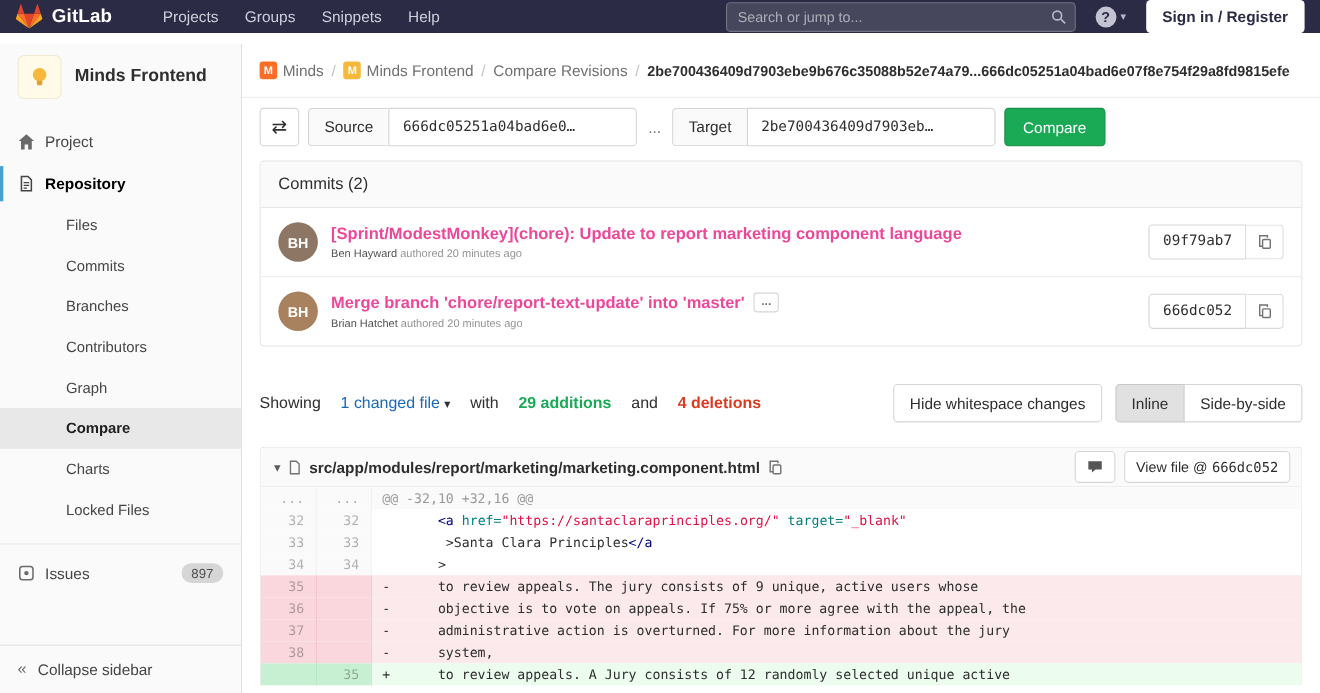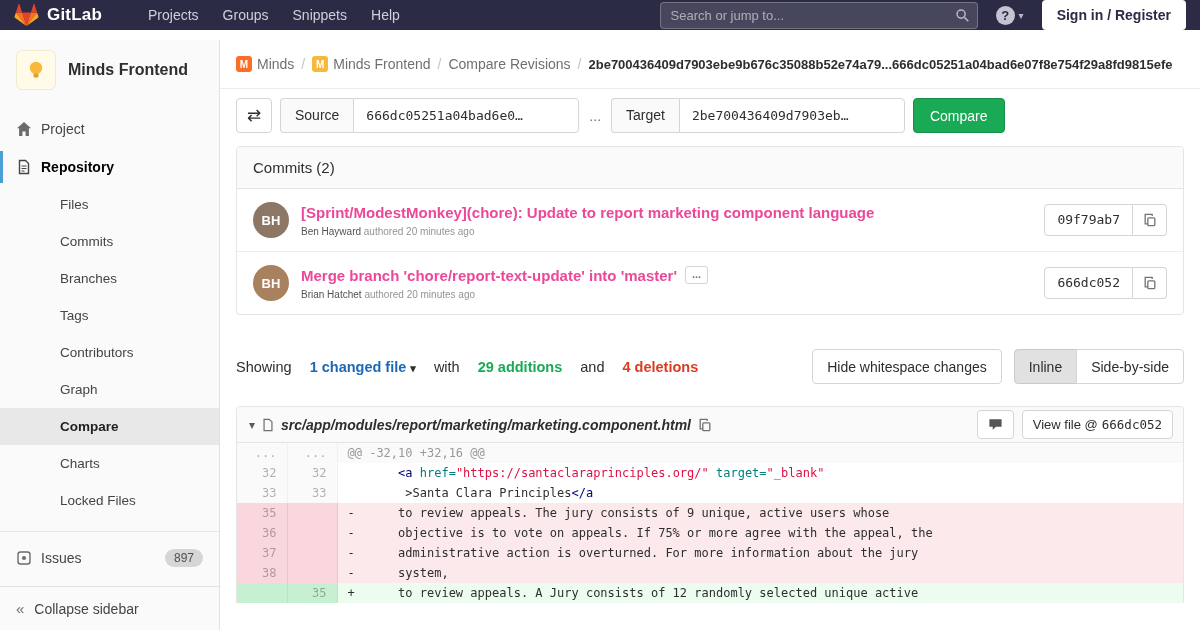--- a/index.html
+++ b/index.html
@@ -92,37 +92,37 @@
     font-size:11px; font-weight:bold; line-height:10px; padding:2px 6px 4px; }
   .commit-meta { margin-top:5px; font-size:10px; color:#949494; }
   .commit-author { color:#525252; }
   .sha-group { display:flex; flex:none; height:32px;justify-content:space-between; }
   .sha-label { border:1px solid #d5d5d5; border-radius:4px 0 0 4px; background:#fff; padding:0 12px;
     line-height:30px; font-family:"DejaVu Sans Mono", monospace; font-size:13px; color:#2e2e2e; }
   .copy-btn { border:1px solid #d5d5d5; border-left:0; border-radius:0 4px 4px 0; background:#fff;
     width:34px; color:#737373; display:flex; align-items:center; justify-content:center; }
 
   .summary-row { margin:34px 16px 0; display:flex; align-items:center; gap:18px; font-size:14.5px; }
-  .link-dd { border:0; background:none; color:#1b69b6; font-size:14.5px; padding:0;font-weight:bold; }
+  .link-dd { border:0; background:none; color:#1b69b6; font-size:14.5px; padding:0; }
   .caret-dark { color:#2e2e2e; font-size:11px; }
   .additions { color:#1aaa55; font-weight:bold; }
   .deletions { color:#db3b21; font-weight:bold; }
   .summary-actions { margin-left:auto; display:flex; }
   .btn-group { display:flex; margin-left:12px; }
   .btn-group .btn { border-radius:0; margin-left:-1px; }
   .btn-group .btn:first-child { border-radius:4px 0 0 4px; margin-left:0; }
   .btn-group .btn:last-child { border-radius:0 4px 4px 0; }
   .btn.active { background:#e1e1e1; border-color:#c9c9c9; }
 
   .diff-panel { margin:22px 16px 0; border:1px solid #e5e5e5; border-bottom:0; border-radius:4px 4px 0 0; }
   .diff-head { background:#fafafa; border-bottom:1px solid #e5e5e5; border-radius:4px 4px 0 0;
     display:flex; align-items:center; padding:4px 10px; height:36px; }
   .collapse-caret { border:0; background:none; color:#5c5c5c; font-size:12px; padding:0 6px 0 2px; }
   .file-icon { color:#707070; margin-right:6px; }
-  .file-path { font-weight:600; font-size:14px; color:#2e2e2e;font-style:italic; }
+  .file-path { font-weight:600; font-size:14px; color:#2e2e2e; }
   .copy-path { border:0; background:none; color:#737373; margin-left:7px; display:flex; align-items:center; }
   .diff-actions { margin-left:auto; display:flex; align-items:center; gap:8px; }
   .btn-sm { height:29px; padding:0 10px; font-size:13px; display:flex; align-items:center; gap:4px;
     color:#2e2e2e; }
   .btn-sm .mono { font-family:"DejaVu Sans Mono", monospace; font-size:12.5px; }
   .comment-ic { color:#565656; }
 
   .diff-table { width:100%; border-collapse:collapse; font-family:"DejaVu Sans Mono", monospace;
     font-size:12px; line-height:20px; }
   .diff-table td { padding:0; height:20px; }
@@ -198,21 +198,20 @@
       <svg width="16" height="16" viewBox="0 0 16 16">
         <path d="M3.5 1.5h6l3 3v10h-9z" fill="none" stroke="#454545" stroke-width="1.4"></path>
         <path d="M5.5 7h5M5.5 9.5h5M5.5 12h3" stroke="#454545" stroke-width="1.1"></path>
       </svg>
       <span>Repository</span>
     </a>
     <div class="repo-subnav">
         <a class="subnav-item">Files</a>
         <a class="subnav-item">Commits</a>
         <a class="subnav-item">Branches</a>
-        <a class="subnav-item">Tags</a>
         <a class="subnav-item">Contributors</a>
         <a class="subnav-item">Graph</a>
         <a class="subnav-item active">Compare</a>
         <a class="subnav-item">Charts</a>
         <a class="subnav-item">Locked Files</a>
       </div>
     <div class="issues-section">
       <a class="sidebar-item">
         <svg width="16" height="16" viewBox="0 0 16 16">
           <rect x="2" y="2" width="12" height="12" rx="2.5" fill="none" stroke="#6b6b6b" stroke-width="1.4"></rect>
@@ -357,20 +356,25 @@
           <tr class="line-context">
             <td class="num old">32</td>
             <td class="num new">32</td>
             <td class="code"><span>       </span><span class="tok-nt">&lt;a</span><span> </span><span class="tok-na">href=</span><span class="tok-s">"https://santaclaraprinciples.org/"</span><span> </span><span class="tok-na">target=</span><span class="tok-s">"_blank"</span></td>
           </tr>
           <tr class="line-context">
             <td class="num old">33</td>
             <td class="num new">33</td>
             <td class="code"><span>        &gt;Santa Clara Principles</span><span class="tok-nt">&lt;/a</span></td>
           </tr>
+          <tr class="line-context">
+            <td class="num old">34</td>
+            <td class="num new">34</td>
+            <td class="code"><span>       &gt;</span></td>
+          </tr>
           <tr class="line-del">
             <td class="num old">35</td>
             <td class="num new"></td>
             <td class="code"><span>-      to review appeals. The jury consists of 9 unique, active users whose</span></td>
           </tr>
           <tr class="line-del">
             <td class="num old">36</td>
             <td class="num new"></td>
             <td class="code"><span>-      objective is to vote on appeals. If 75% or more agree with the appeal, the</span></td>
           </tr>

